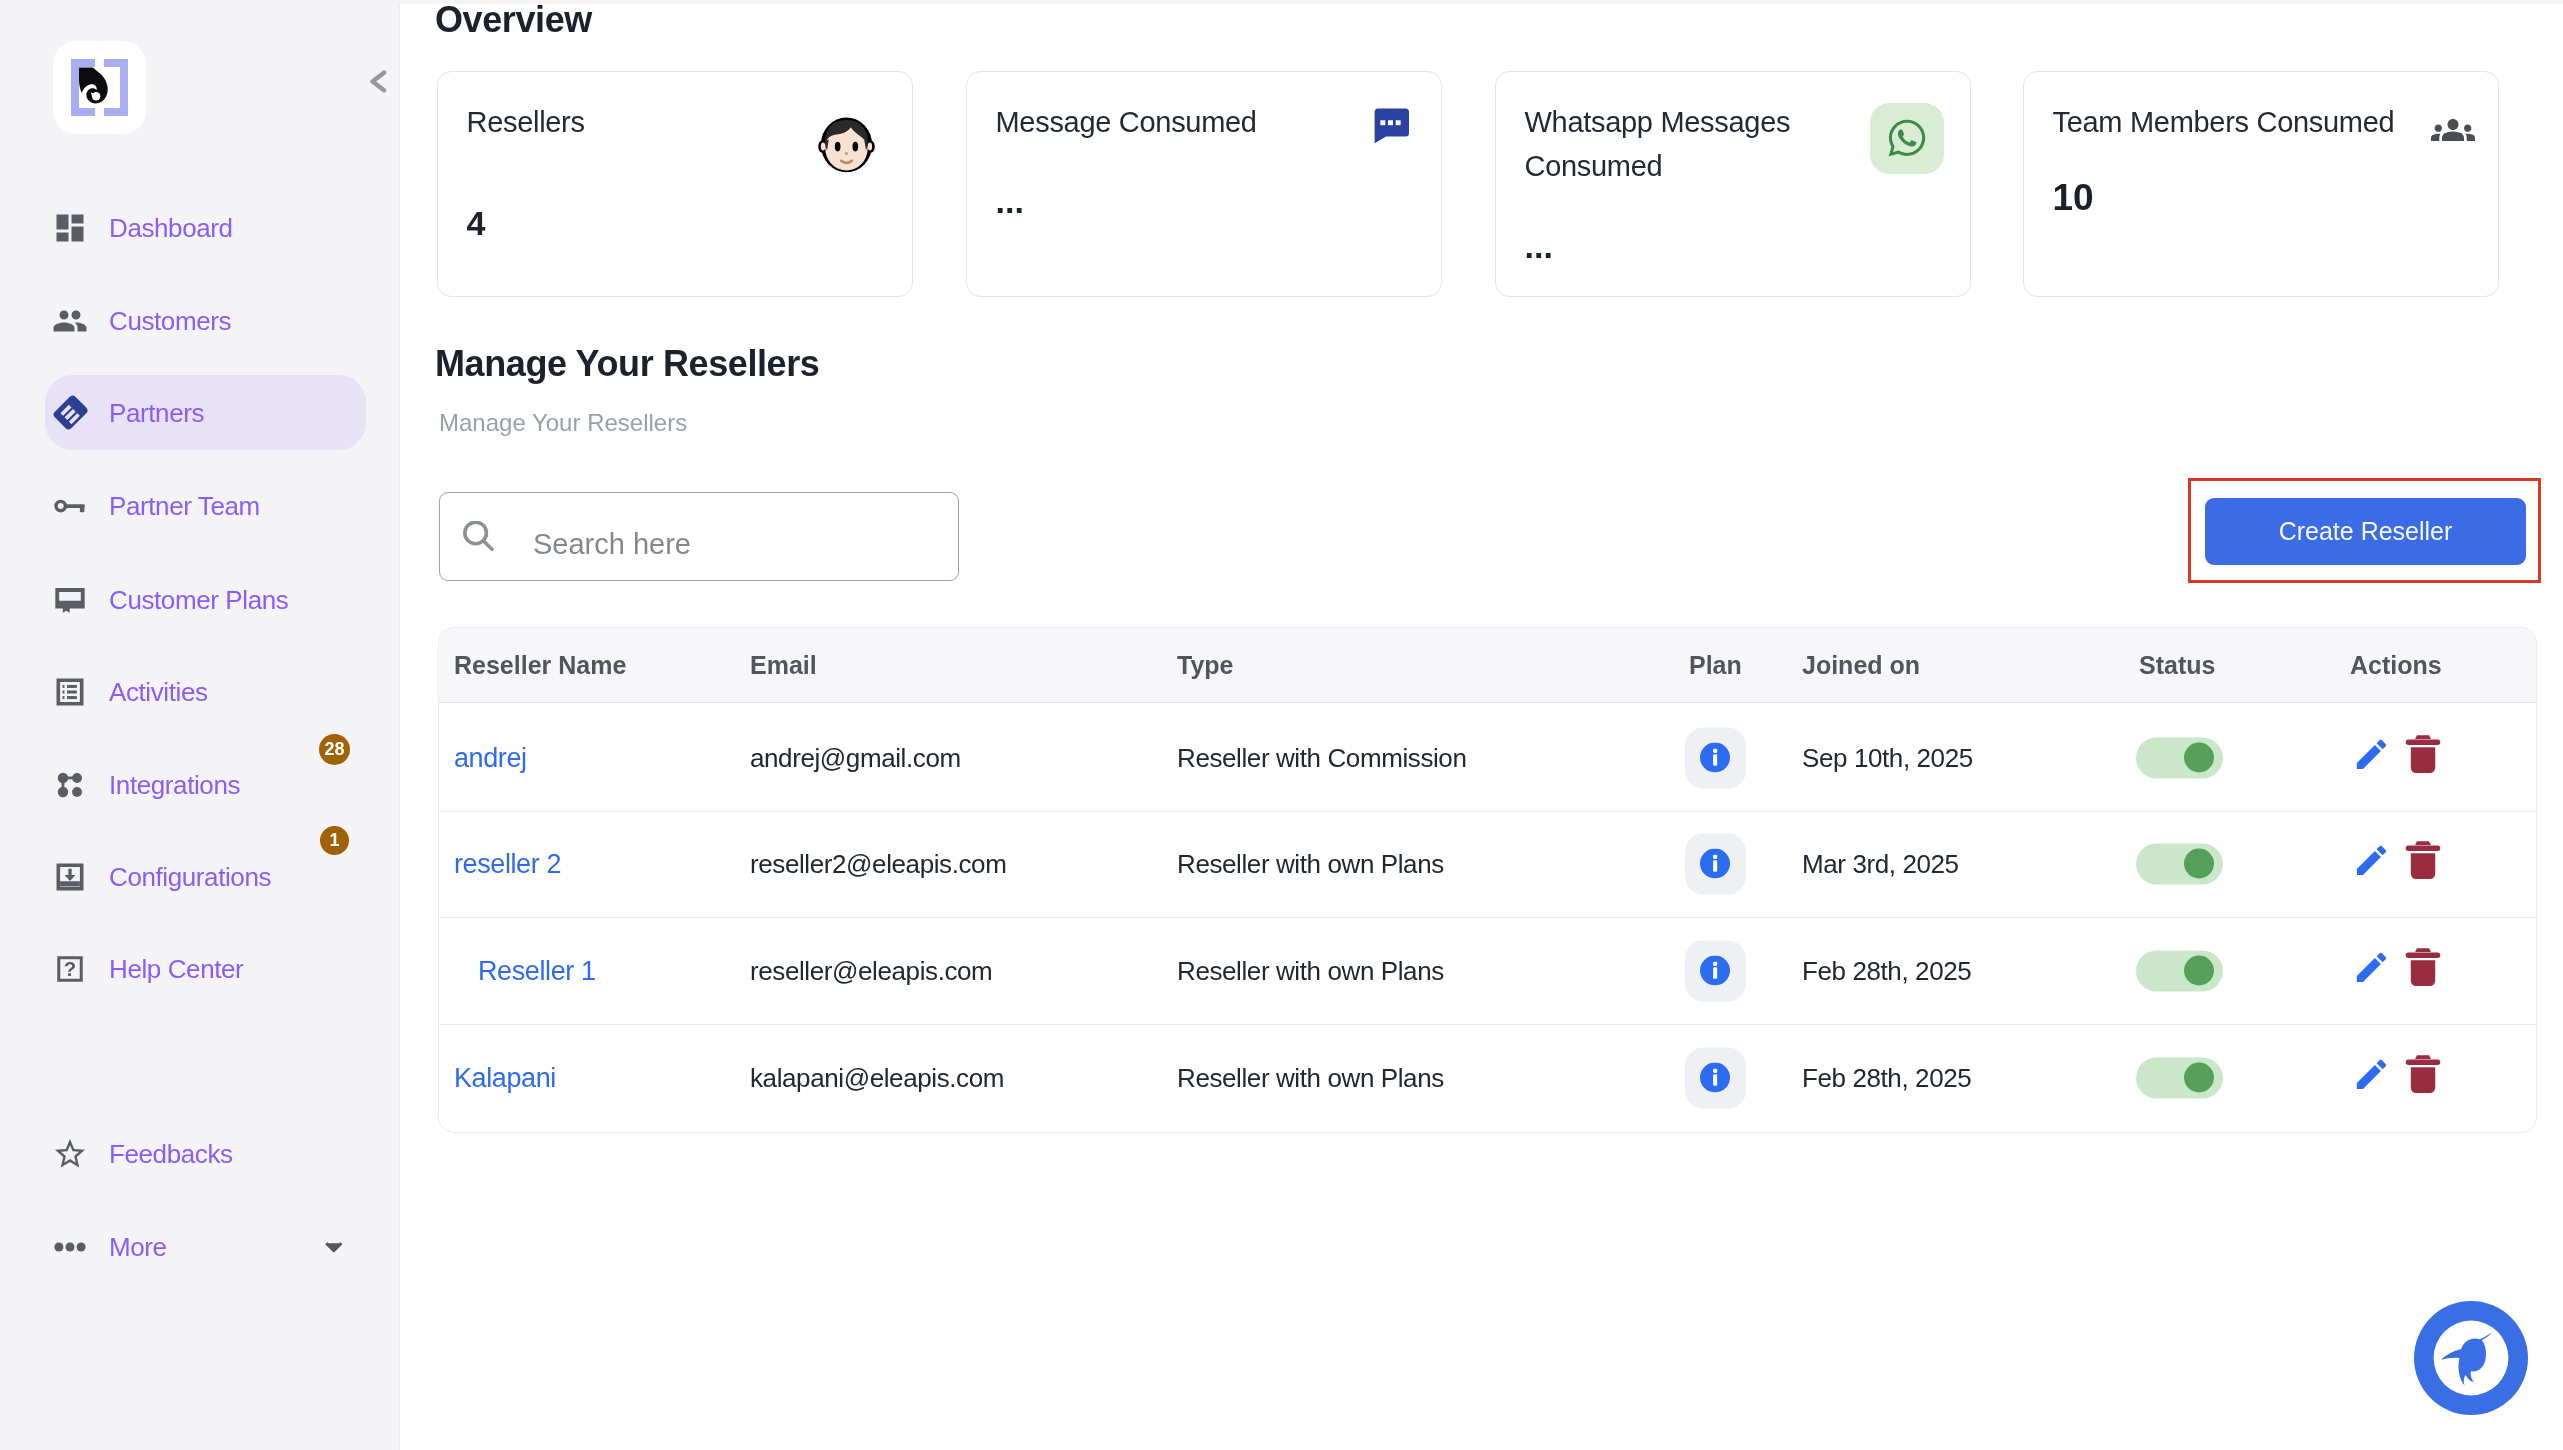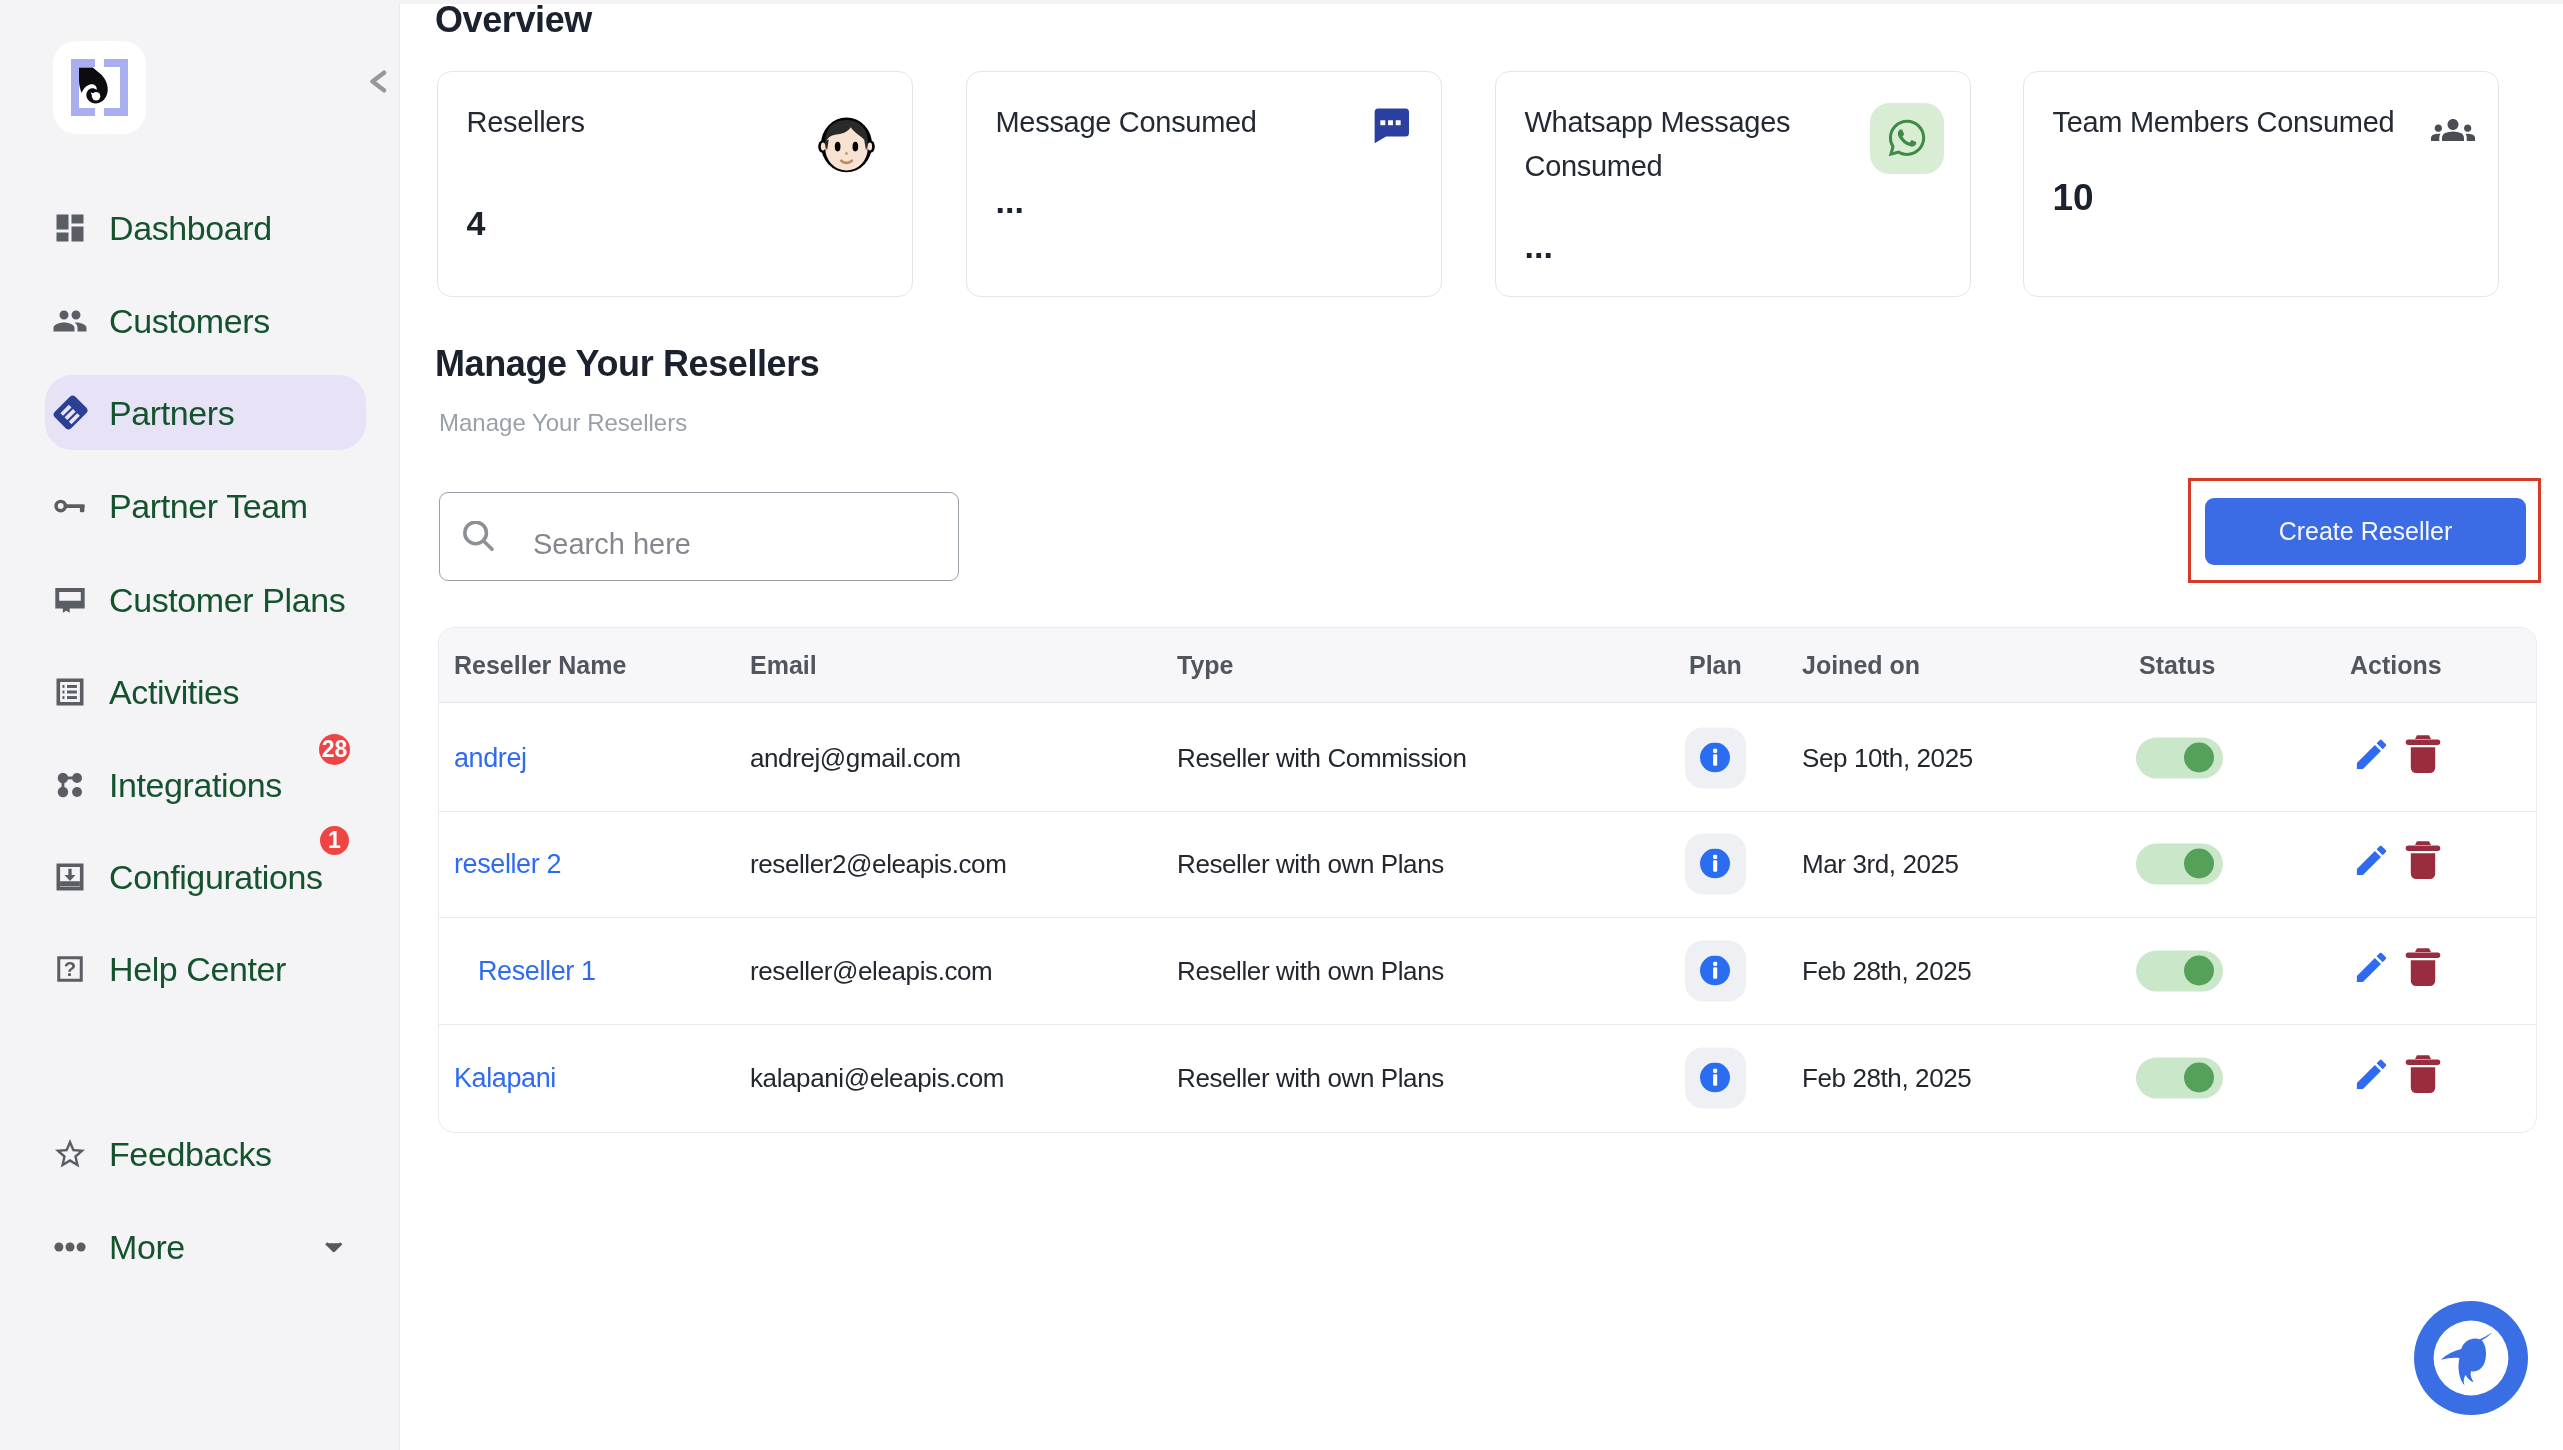--- a/index.html
+++ b/index.html
@@ -5,23 +5,23 @@
 * { margin:0; padding:0; box-sizing:border-box; }
 html,body { width:2563px; height:1451px; overflow:hidden; }
 body { background:#f4f4f6; font-family:"Liberation Sans", sans-serif; position:relative; }
 .abs { position:absolute; }
 
 #side { position:absolute; left:0; top:0; width:399px; height:1451px; background:#f4f4f6; z-index:2; }
 #main { position:absolute; left:399px; top:3.6px; right:0; bottom:0; background:#ffffff; box-shadow:inset 0.9px 0 0 #e9e9ec; z-index:1; }
 #logo { position:absolute; left:53px; top:41px; width:93px; height:93px; background:#ffffff; border-radius:23px; }
 .nav-item { position:absolute; left:0; width:399px; height:75px; }
 .nav-ic { position:absolute; left:52px; top:50%; transform:translateY(-50%); width:36px; height:36px; }
-.nav-tx { position:absolute; left:109px; top:50%; transform:translateY(-50%); font-size:34px; color:#14532d; letter-spacing:-0.4px; }
+.nav-tx { position:absolute; left:109px; top:50%; transform:translateY(-50%); font-size:26px; color:#8b5cf6; letter-spacing:-0.4px; }
 .pill { position:absolute; left:45px; width:321px; height:75px; background:#e7e2f6; border-radius:27px; }
-.badge { position:absolute; background:#ef4444; color:#fff; border-radius:50%; font-weight:bold; font-size:23px; display:flex; align-items:center; justify-content:center; }
+.badge { position:absolute; background:#a16207; color:#fff; border-radius:50%; font-weight:bold; font-size:18px; display:flex; align-items:center; justify-content:center; }
 
 h1.ttl { position:absolute; font-size:36px; font-weight:bold; color:#1b222d; letter-spacing:-0.4px; }
 .card { position:absolute; top:67px; width:476px; height:226px; background:#fff; border:1.8px solid #e4e5e9; border-radius:14.2px; }
 .card-label { position:absolute; left:28.5px; top:28.5px; font-size:29px; letter-spacing:-0.3px; line-height:44px; color:#242a33; white-space:nowrap; }
 .card-val { position:absolute; left:28.5px; top:132px; font-size:34px; font-weight:bold; color:#1b222d; }
 .sub { position:absolute; font-size:24px; color:#9aa0a8; }
 #search { position:absolute; left:40px; top:488px; width:520px; height:89px; background:#fff; border:1.8px solid #9aa0a8; border-radius:9px; }
 #search .ph { position:absolute; left:93px; top:35px; font-size:29px; color:#84888e; }
 #btn { position:absolute; left:1806px; top:494px; width:321px; height:67px; background:#3b6ce6; border-radius:9px; color:#f6f8fc; font-size:25px; display:flex; align-items:center; justify-content:center; }
 #redbox { position:absolute; left:1789px; top:474px; width:353px; height:105px; border:3.6px solid #d43a25; }

